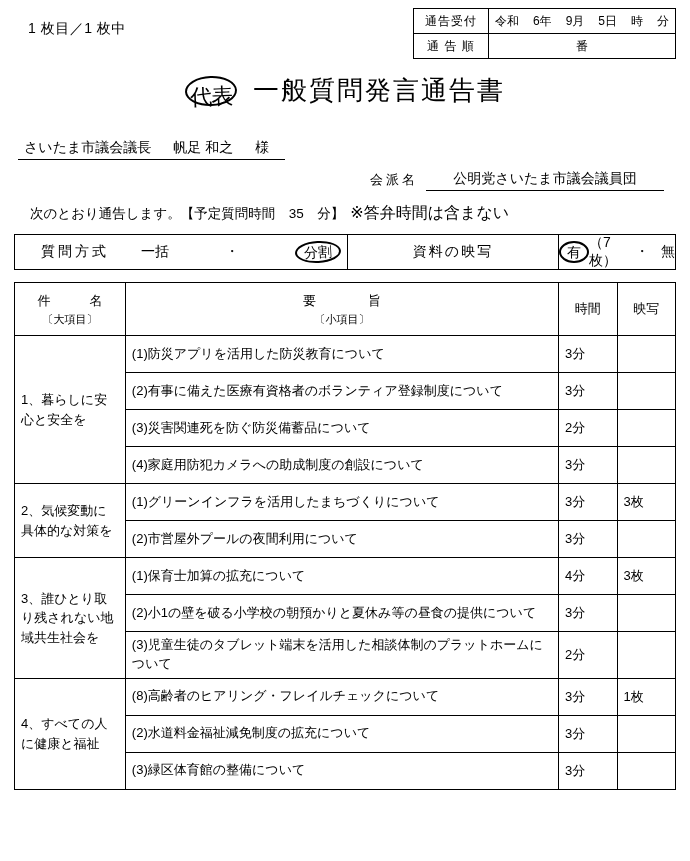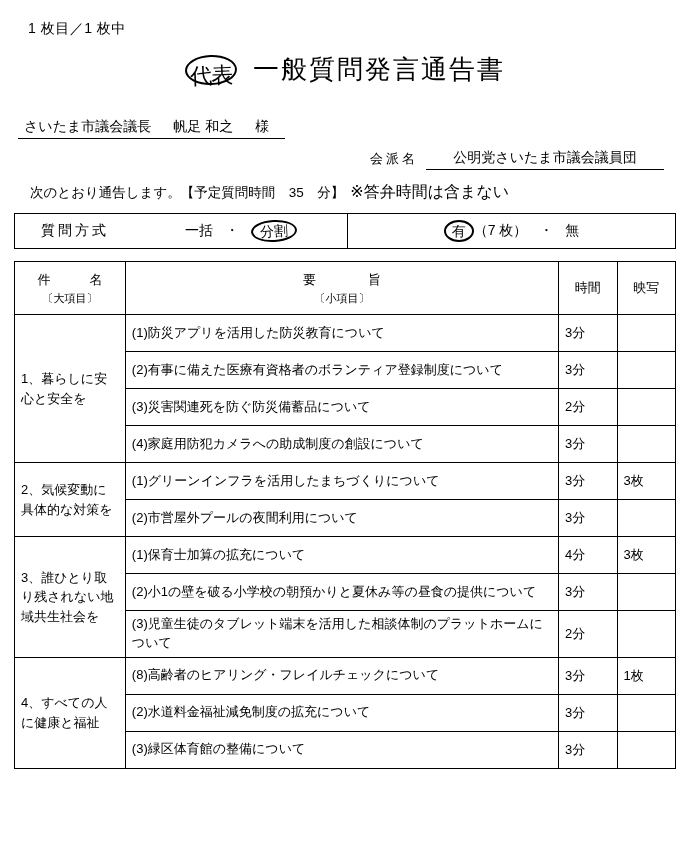--- a/index.html
+++ b/index.html
@@ -149,21 +149,21 @@
     align-items: stretch;
     font-size: 14px;
   }
   .method-cell {
     display: flex;
     align-items: center;
     justify-content: center;
     position: relative;
   }
   .m-label { width: 120px; letter-spacing: 3px; }
-  .m-opts  { width: 212px; }
+  .m-opts  { width: 212px; gap: 44px; }
   .m-divider { border-left: 1px solid #000; }
   .m-proj  { width: 210px; letter-spacing: 2px; }
   .m-yesno { flex: 1; }
   .circled {
     display: inline-block;
     border: 2px solid #000;
     border-radius: 50%;
     padding: 1px 7px;
     line-height: 1.15;
     transform: rotate(-3deg);
@@ -216,20 +216,34 @@
   }
   td.time, td.proj {
   }
 </style>
 </head>
 <body>
 
 <div class="top-row">
   <div class="page-count">1 枚目／1 枚中</div>
 
+  <table class="receipt-table">
+    <tbody>
+        <tr>
+      <td class="receipt-label">通告受付</td>
+      <td class="receipt-date">
+        <span>令和</span><span>6年</span><span>9月</span><span>5日</span><span>時</span><span>分</span>
+      </td>
+    </tr>
+    <tr>
+      <td class="receipt-label">通 告 順</td>
+      <td class="receipt-order">番</td>
+    </tr>
+  </tbody>
+    </table>
 </div>
 
 <div class="title-wrap">
   <div class="title-line">
     <span class="daihyo">代表</span>
     <span class="main-title">一般質問発言通告書</span>
   </div>
 </div>
 
 <div>
@@ -247,20 +261,21 @@
   <span>次のとおり通告します。【予定質問時間　35　分】</span><span class="small">※答弁時間は含まない</span>
 </div>
 
 <div class="method-box">
   <div class="method-cell m-label">質問方式</div>
   <div class="method-cell m-opts">
     <span>一括</span>
     <span class="sep">・</span>
     <span class="circled">分割</span>
   </div>
+  <div class="method-cell m-proj m-divider">資料の映写</div>
   <div class="method-cell m-yesno m-divider">
     <span class="circled-small">有</span>
     <span>（7 枚）</span>
     <span class="sep">・</span>
     <span>無</span>
   </div>
 </div>
 
 <table class="main">
   <colgroup>

